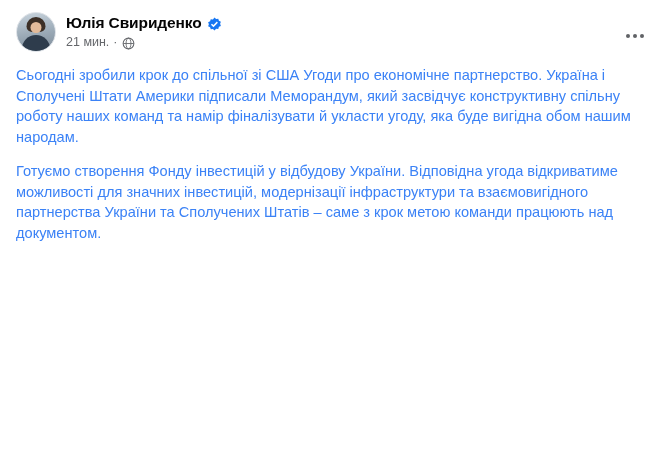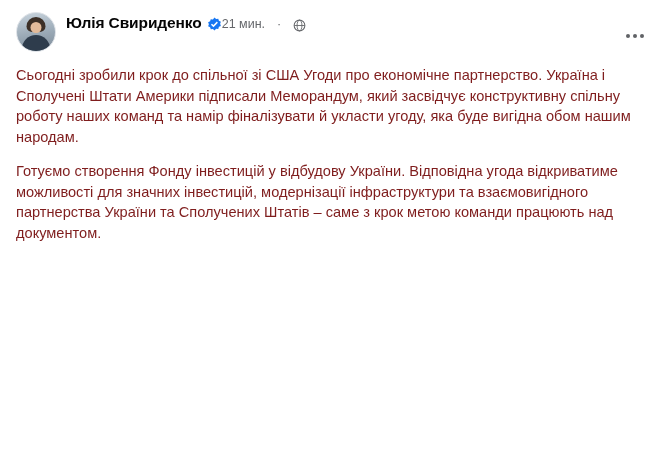--- a/index.html
+++ b/index.html
@@ -65,21 +65,21 @@
     transform: translateX(-50%);
     width: 28px;
     height: 19px;
     border-radius: 14px 14px 3px 3px;
     background: #2e3c4c;
   }
   .header-text {
     margin-left: 10px;
     padding-top: 1px;
     display: flex;
-    flex-direction: row;
+    flex-direction: column;
     justify-content: center;
   }
   .name-row {
     display: flex;
     align-items: center;
     gap: 5px;
     line-height: 20px;
   }
   .page-name {
     font-size: 15.5px;
@@ -91,21 +91,21 @@
     width: 15px;
     height: 15px;
     display: inline-block;
     flex: 0 0 15px;
     position: relative;
     top: 1px;
   }
   .meta-row {
     display: flex;
     align-items: center;
-    gap: 12px;
+    gap: 4px;
     margin-top: 2px;
     color: #65676b;
     font-size: 12.5px;
   }
   .meta-sep {
     color: #65676b;
     font-size: 12.5px;
     line-height: 12px;
   }
   .globe {
@@ -131,21 +131,21 @@
   .more-btn .dot {
     width: 4px;
     height: 4px;
     border-radius: 50%;
     background: #606266;
   }
   .post-body {
     margin-top: 9px;
     font-size: 14.6px;
     line-height: 20.5px;
-    color: #7f1d1d;
+    color: #3b82f6;
   }
   .post-body p {
     margin: 0 0 14px 0;
   }
   .post-body p:last-child {
     margin-bottom: 0;
   }
 </style>
 </head>
 <body>

